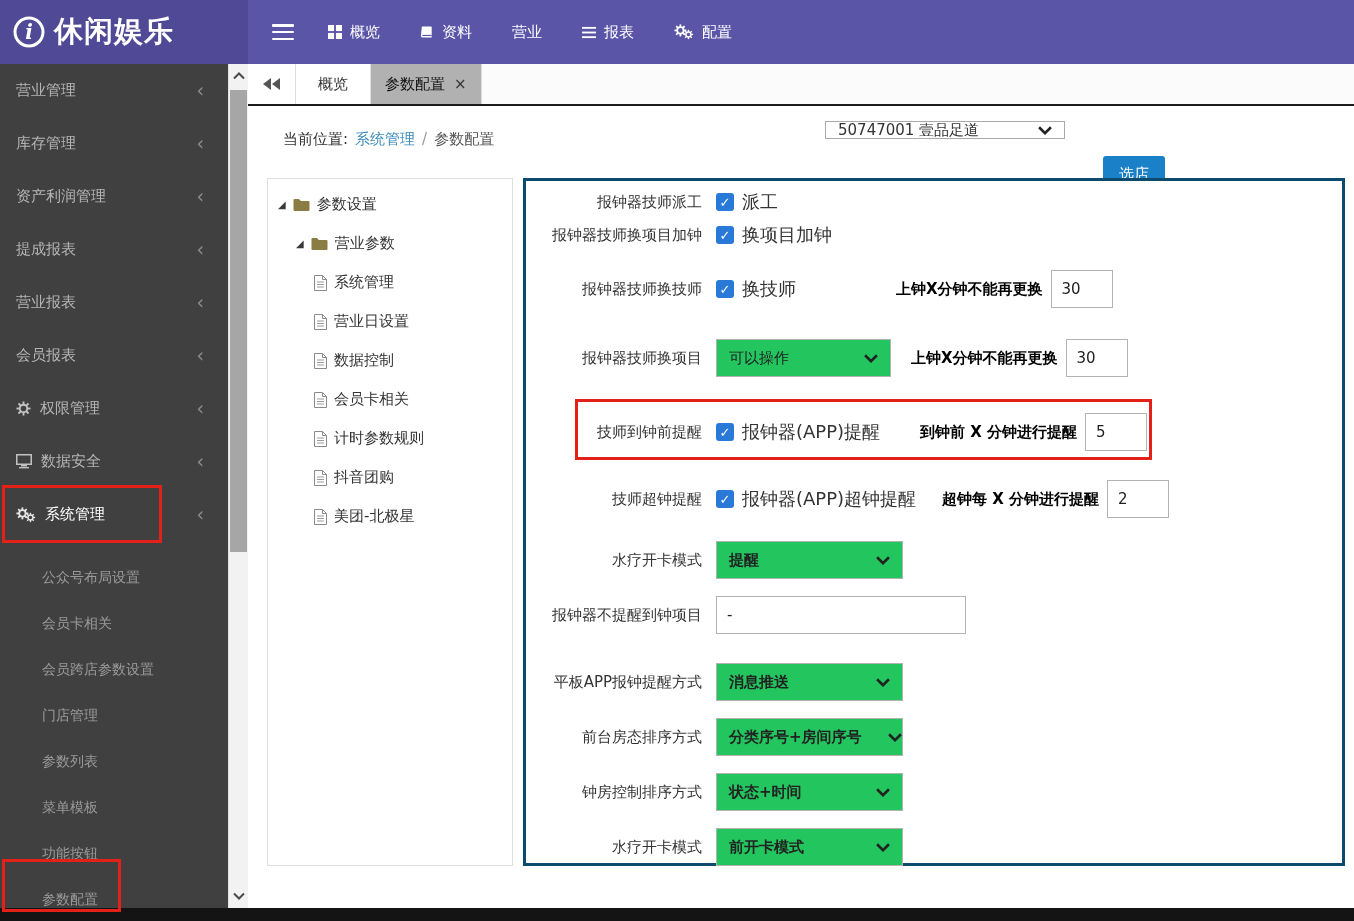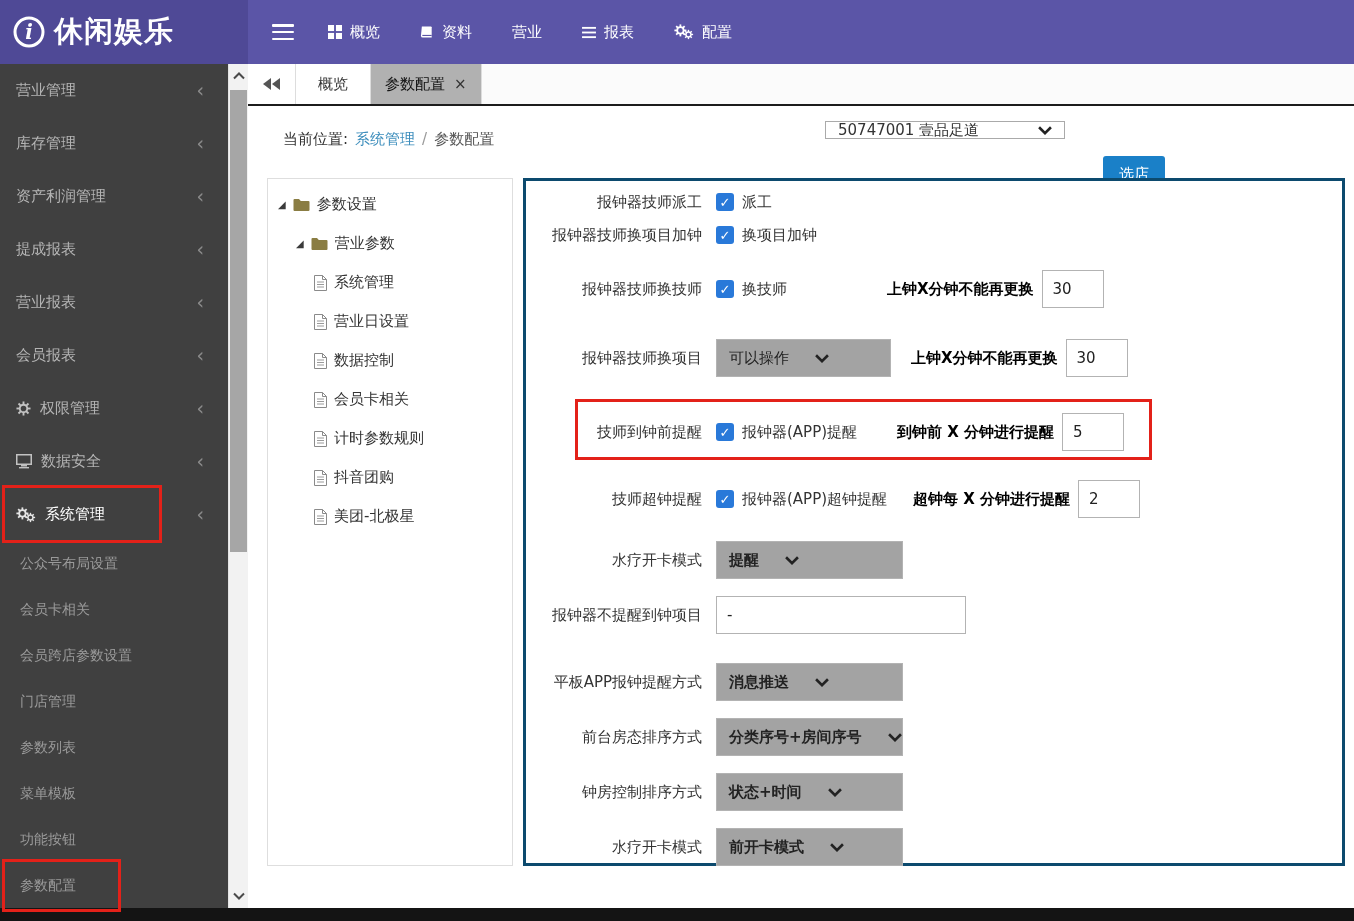--- a/index.html
+++ b/index.html
@@ -20,21 +20,21 @@
   .topmenu-item{display:flex;align-items:center;gap:8px;color:#fff;font-size:15px;cursor:pointer;white-space:nowrap;}
   .ticon{display:flex;align-items:center;}
 
   
   #sidebar{position:absolute;left:0;top:64px;width:228px;bottom:0;background:#404040;}
   .side-item{height:53px;display:flex;align-items:center;padding:0 26px 0 16px;color:#b5b5b5;
              font-size:15px;cursor:pointer;position:relative;white-space:nowrap;}
   .side-item .sicon{display:flex;align-items:center;margin-right:9px;}
   .side-item.active{color:#fff;}
   .side-chevron{position:absolute;right:24px;color:#8a8a8a;font-size:19px;line-height:1;}
-  .side-sub{height:46px;display:flex;align-items:center;padding-left:20px;color:#9a9a9a;font-size:14px;cursor:pointer;white-space:nowrap;}
+  .side-sub{height:46px;display:flex;align-items:flex-end;padding-left:42px;color:#9a9a9a;font-size:14px;cursor:pointer;white-space:nowrap;}
 
   
   #side-scrollbar{position:absolute;left:228px;top:64px;width:20px;bottom:13px;background:#f2f2f2;border-left:1px solid #e3e3e3;}
   .sb-btn{position:absolute;left:0;width:20px;height:24px;display:flex;align-items:center;justify-content:center;cursor:pointer;}
   #sb-up{top:0;}
   #sb-down{bottom:0;}
   #sb-thumb{position:absolute;left:1px;right:1px;top:26px;height:462px;background:#a6a6a6;cursor:pointer;}
 
   
   #content{position:absolute;left:248px;top:64px;right:0;bottom:13px;background:#fff;}
@@ -65,27 +65,27 @@
   .tri{font-size:10px;color:#3a3a3a;margin-right:7px;}
   .ticon-folder,.ticon-doc{display:flex;align-items:center;margin-right:7px;}
   .tlabel{font-size:15px;color:#333;}
 
   
   #form-panel{position:absolute;left:275px;top:114px;width:822px;height:688px;border:3px solid #0c4a6e;background:#fff;}
   .frow{position:absolute;left:0;width:100%;height:38px;display:flex;align-items:center;}
   .flabel{width:190px;padding-right:14px;text-align:right;color:#333;font-size:15px;flex:none;white-space:nowrap;}
   .checkbox{width:18px;height:18px;background:#2979d9;border-radius:3px;flex:none;display:flex;align-items:center;justify-content:center;cursor:pointer;}
   .checkbox::after{content:"✓";color:#fff;font-size:13px;font-weight:bold;line-height:1;}
-  .cb-label{margin-left:8px;font-size:15px;color:#333;cursor:pointer;white-space:nowrap;}
+  .cb-label{margin-left:8px;font-size:18px;color:#333;cursor:pointer;white-space:nowrap;}
   .bold-label{font-weight:bold;color:#000;font-size:15px;white-space:nowrap;}
   .num-input{width:62px;height:38px;border:1px solid #b3b3b3;font-size:15px;color:#222;padding:0 0 0 10px;margin-left:8px;
              font-family:"DejaVu Sans","Liberation Sans",sans-serif;outline:none;background:#fff;}
   .text-input{width:250px;height:38px;border:1px solid #b3b3b3;font-size:15px;color:#222;padding:0 0 0 10px;
              font-family:"DejaVu Sans","Liberation Sans",sans-serif;outline:none;background:#fff;}
-  .select{height:38px;border:1px solid #b3b3b3;background:#a3a3a3;display:flex;align-items:center;
+  .select{height:38px;border:1px solid #b3b3b3;background:#22c55e;display:flex;align-items:center;justify-content:space-between;
           padding:0 12px;font-size:15px;color:#222;cursor:pointer;white-space:nowrap;gap:26px;}
   .w175{width:175px;} .w187{width:187px;font-weight:bold;}
   .ml100{margin-left:100px;} .ml40{margin-left:40px;} .ml26{margin-left:26px;} .ml20{margin-left:20px;}
 
   
   .annotation-box{position:absolute;border:3px solid #e32119;z-index:60;pointer-events:none;}
   #bottom-bar{position:absolute;left:0;right:0;bottom:0;height:13px;background:#141414;z-index:40;}
 </style>
 </head>
 <body>

